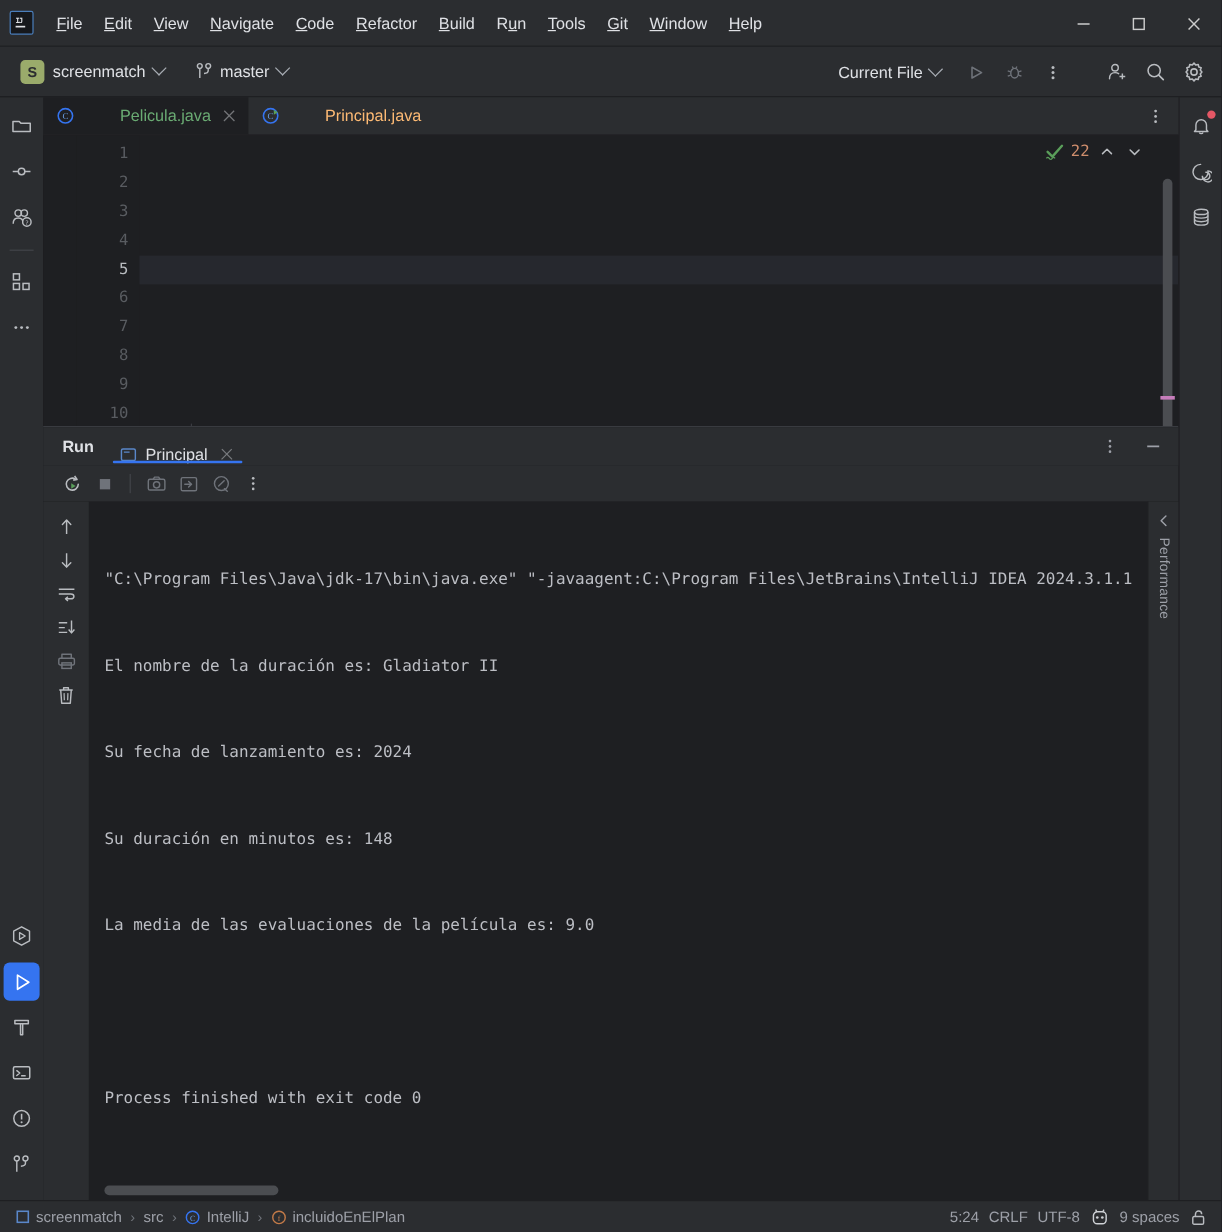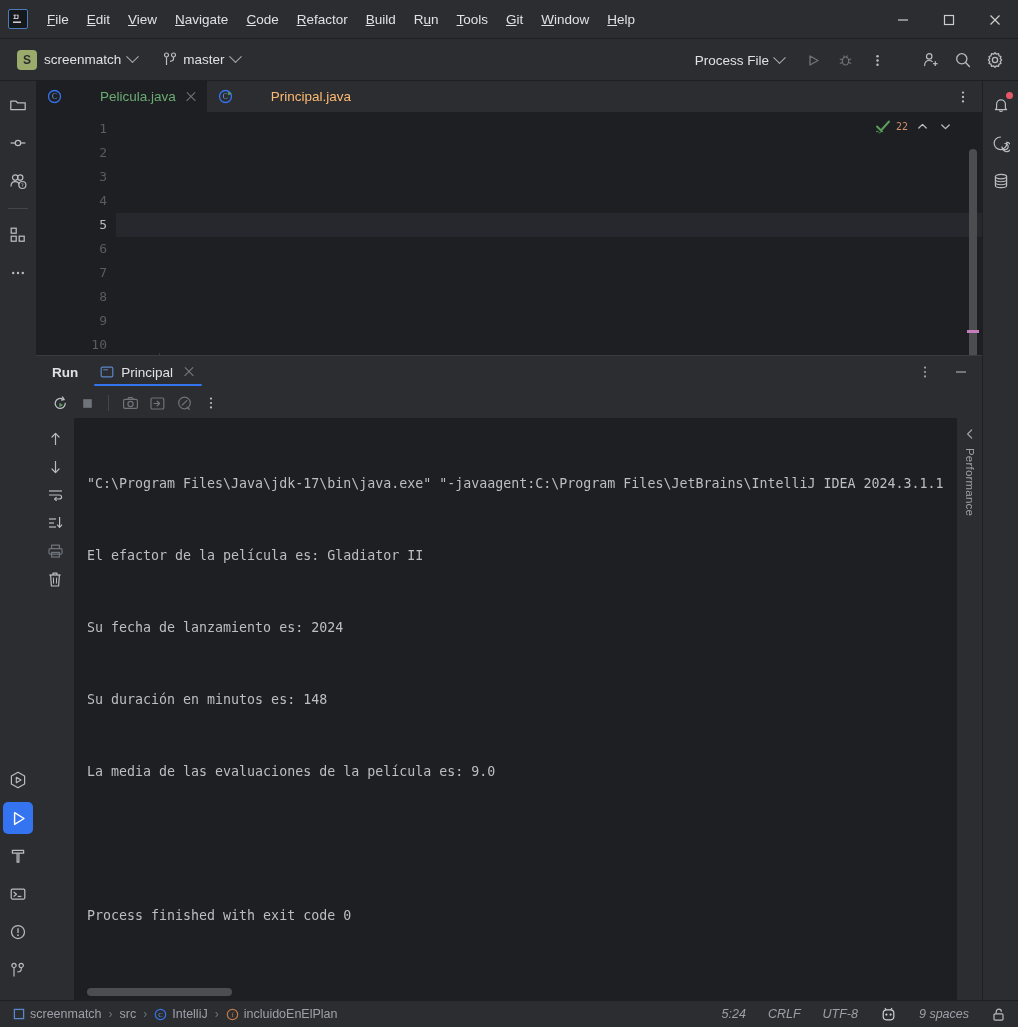--- a/index.html
+++ b/index.html
@@ -100,32 +100,32 @@
   .codearea {
     flex:1 1 auto; position:relative; overflow:hidden;
     font-family:"DejaVu Sans Mono", monospace; font-size:13.5px;
     padding-top:4px; white-space:pre; line-height:24px;
   }
   .hl-band { position:absolute; left:0; right:0; height:24px; background:#26282e; }
   .indent-guide { position:absolute; width:1px; background:#393b40; }
 
   
   .inspect { position:absolute; right:28px; top:4px; display:flex; align-items:center; gap:5px; font-size:12.5px; z-index:5;}
-  .inspect .cnt { color:#cf8e6d; font-family:"DejaVu Sans Mono",monospace; font-size:10px; }
+  .inspect .cnt { color:#cf8e6d; font-family:"DejaVu Sans Mono",monospace; font-size:13px; }
   .arrbtn { width:18px; height:18px; display:flex; align-items:center; justify-content:center; }
 
   
   .escroll { position:absolute; right:5px; top:32px; width:8px; border-radius:4px; background:#4b4d51; }
   .emark { position:absolute; right:3px; width:12px; height:3px; }
 
   
   .runpanel { flex:0 0 288px; background:#1e1f22; display:flex; flex-direction:column; border-top:1px solid #393b40;}
   .runhdr { height:32px; background:#2b2d30; display:flex; align-items:center; position:relative; flex:0 0 32px;}
   .runttl { font-size:13.5px; font-weight:700; color:#dfe1e5; padding:0 14px 0 16px; }
-  .runtab { display:flex; align-items:center; gap:7px; padding:0 8px 0 8px; height:28px; position:relative; font-size:13.5px; color:#dfe1e5;}
+  .runtab { display:flex; align-items:flex-end; gap:7px; padding:0 8px 0 8px; height:28px; position:relative; font-size:13.5px; color:#dfe1e5;}
   .runtab.active:after { content:""; position:absolute; left:2px; right:2px; bottom:0; height:2.5px; background:#3574f0; border-radius:2px;}
   .runhdr-right { position:absolute; right:6px; top:0; height:32px; display:flex; align-items:center; gap:6px;}
   .runtoolbar { height:30px; background:#2b2d30; display:flex; align-items:center; gap:3px; padding-left:12px; flex:0 0 30px;}
   .rtdiv { width:1px; height:16px; background:#43454a; margin:0 6px; }
   .rtbtn { width:24px; height:24px; display:flex; align-items:center; justify-content:center; border-radius:4px;}
   .runbody { flex:1 1 auto; display:flex; min-height:0; background:#1e1f22; position:relative; }
   .congut { width:38px; flex:0 0 38px; background:#2b2d30; display:flex; flex-direction:column; align-items:center; padding-top:8px; gap:2px;}
   .cgbtn { width:26px; height:26px; display:flex; align-items:center; justify-content:center; border-radius:4px;}
   .console {
     flex:1 1 auto; font-family:"DejaVu Sans Mono", monospace; font-size:13.3px;
@@ -141,21 +141,21 @@
   .perf-txt { writing-mode:vertical-rl; font-size:11.5px; color:#9da0a8; letter-spacing:.2px;}
 
   
   .status {
     height:27px; background:#2b2d30; display:flex; align-items:center;
     flex:0 0 27px; font-size:12.5px; color:#9da0a8; position:relative;
     border-top:1px solid #1e1f22;
   }
   .bc { display:flex; align-items:center; gap:5px; padding:2px 5px; border-radius:3px;}
   .bcsep { color:#6f737a; margin:0 2px; font-size:12px;}
-  .status-right { position:absolute; right:8px; display:flex; align-items:center; gap:14px;font-style:italic;}
+  .status-right { position:absolute; right:8px; display:flex; align-items:center; }
   .sitem { padding:2px 4px; border-radius:3px; }
   svg { display:block; }
 </style>
 </head>
 <body>
 
 <div id="app">
 
   <div class="titlebar">
     <div class="ij-logo">
@@ -210,21 +210,21 @@
         <circle cx="10.5" cy="3" r="2" fill="none" stroke="#b9bcc0" stroke-width="1.2"></circle>
         <path d="M3.5 5 V13" stroke="#b9bcc0" stroke-width="1.2" fill="none"></path>
         <path d="M10.5 5 V7 Q10.5 9 7 9.3" stroke="#b9bcc0" stroke-width="1.2" fill="none"></path>
       </svg>
       <span class="proj-name">master</span>
       <span class="chev"></span>
     </div>
 
     <div class="nav-right">
       <div class="cfg-sel">
-        <span>Process File</span>
+        <span>Current File</span>
         <span class="chev"></span>
       </div>
       <div class="tbtn">
         <svg width="15" height="15" viewBox="0 0 15 15">
             <path d="M4 3 L12 7.5 L4 12 Z" fill="none" stroke="#6f737a" stroke-width="1.3" stroke-linejoin="round"></path>
           </svg>
       </div>
       <div class="tbtn">
         <svg width="15" height="15" viewBox="0 0 15 15">
           <ellipse cx="7.5" cy="8" rx="3.2" ry="4" fill="none" stroke="#6f737a" stroke-width="1.2"></ellipse>
@@ -568,21 +568,21 @@
                 <path d="M6 4 V2.2 H10 V4" fill="none" stroke="#b9bcc0" stroke-width="1.2" stroke-linejoin="round"></path>
                 <path d="M3.6 4 L4.4 15 H11.6 L12.4 4" fill="none" stroke="#b9bcc0" stroke-width="1.2" stroke-linejoin="round"></path>
                 <line x1="6.4" y1="6.6" x2="6.6" y2="12.6" stroke="#b9bcc0" stroke-width="1"></line>
                 <line x1="9.6" y1="6.6" x2="9.4" y2="12.6" stroke="#b9bcc0" stroke-width="1"></line>
               </svg>
             </div>
           </div>
 
           <div class="console">
             <div class="ln">"C:\Program Files\Java\jdk-17\bin\java.exe" "-javaagent:C:\Program Files\JetBrains\IntelliJ IDEA 2024.3.1.1</div>
-            <div class="ln">El efactor de la película es: Gladiator II</div>
+            <div class="ln">El nombre de la duración es: Gladiator II</div>
             <div class="ln">Su fecha de lanzamiento es: 2024</div>
             <div class="ln">Su duración en minutos es: 148</div>
             <div class="ln">La media de las evaluaciones de la película es: 9.0</div>
             <div class="ln">&nbsp;</div>
             <div class="ln">Process finished with exit code 0</div>
             <div class="conscroll-h" style="width:145px;"></div>
           </div>
 
           <div class="perf-tab">
             <svg width="12" height="12" viewBox="0 0 12 12">

